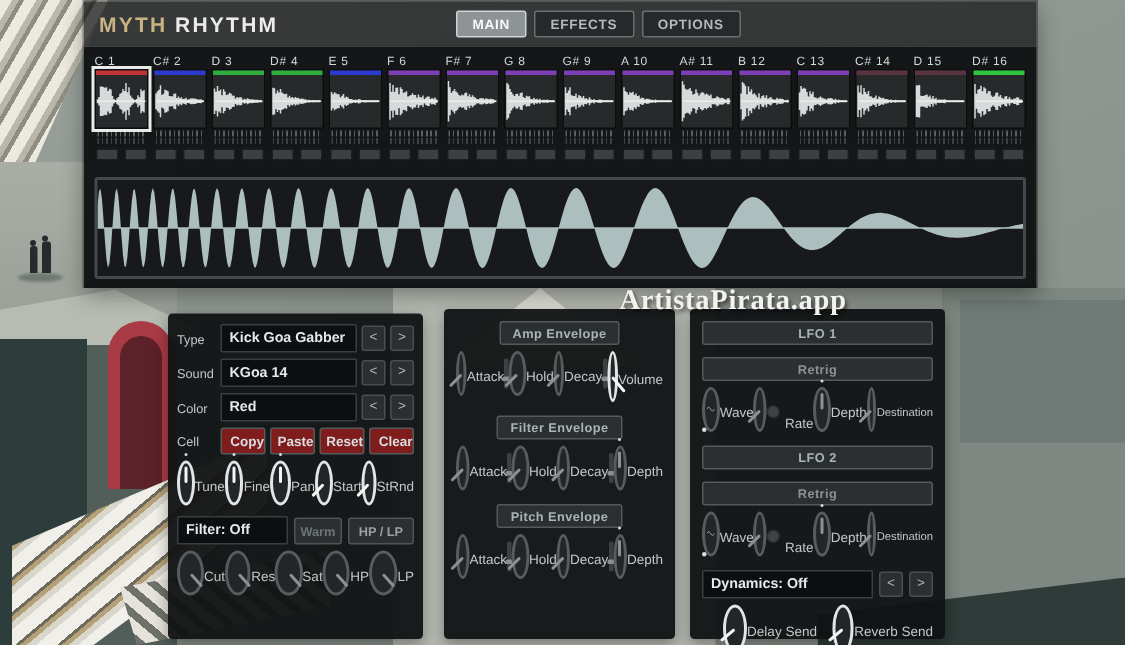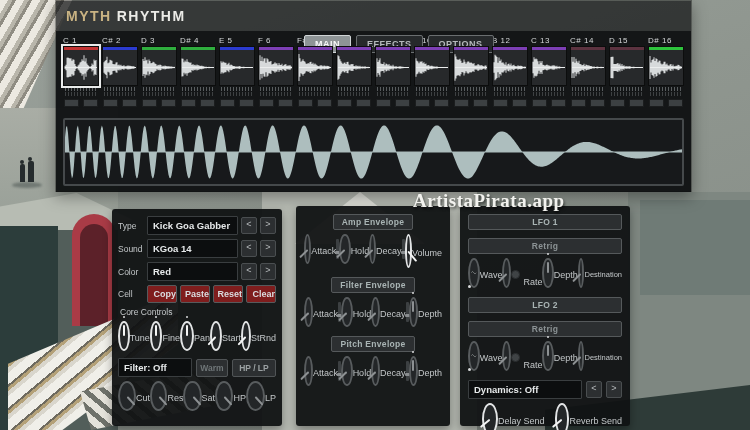--- a/index.html
+++ b/index.html
@@ -35,21 +35,21 @@
   .bg-gray-r{left:640px;top:200px;width:110px;height:95px;background:#6f7b76;}
   
   .window{position:absolute;left:55px;top:0;width:637px;height:192px;border:1px solid rgba(0,0,0,.4);
     box-sizing:border-box;box-shadow:0 5px 14px rgba(0,0,0,.35);}
   .topbar{height:30px;background:rgba(20,22,23,.74);display:flex;align-items:center;}
   .logo{margin-left:10px;font-weight:bold;font-size:14px;letter-spacing:1.5px;}
   .logo .myth{color:#c9b383;}
   .logo .rhythm{color:#ebebe7;margin-left:5px;}
   .tabs{position:absolute;left:248px;top:6px;display:flex;gap:5px;}
   .tab{background:#26292b;border:1px solid #6a6e70;color:#b5b9bb;font-weight:bold;font-size:9px;
-    letter-spacing:.5px;padding:3px 10px;border-radius:2px;cursor:default;font-family:inherit;margin-top:28px;}
+    letter-spacing:.5px;padding:3px 10px;border-radius:2px;cursor:default;font-family:inherit;}
   .tab.active{background:#8e9496;color:#f8f9f9;border-color:#d0d4d6;}
   .body-zone{height:161px;background:rgba(15,17,18,.96);}
   .cell-row{display:flex;justify-content:space-between;padding:5px 7px 0 7px;height:84px;box-sizing:border-box;}
   .cell{width:36px;display:flex;flex-direction:column;}
   .cell-label{font-size:8px;color:#d4d7d8;text-align:left;height:10px;letter-spacing:.5px;}
   .cell-thumb{position:relative;height:40px;background:#27292b;border:1px solid #0c0d0d;box-sizing:border-box;}
   .cell.selected .cell-thumb{outline:2px solid #e9ebeb;}
   .cell-colorbar{height:3px;width:100%;}
   .cell-thumb svg{position:absolute;left:0;top:3px;width:100%;height:35px;}
   .meter{height:4px;margin:1px 2px 0 2px;background:repeating-linear-gradient(90deg,#5a5e60 0 1px,transparent 1px 3px);}
@@ -433,21 +433,20 @@
       <div class="arrow-btn">&lt;</div>
       <div class="arrow-btn">&gt;</div>
     </div>
     <div class="prow">
       <div class="rlabel">Cell</div>
       <button class="act-btn">Copy</button>
       <button class="act-btn">Paste</button>
       <button class="act-btn">Reset</button>
       <button class="act-btn">Clear</button>
     </div>
-    <div class="sec-title">Core Controls</div>
     <div class="krow" id="core-knobs">
         <div class="knob-unit">
           <div class="knob bright topdot" style="height: 26px; width: 26px;">
             <div class="ptr" style="transform: rotate(0deg);"></div>
           </div>
           <div class="knob-label">Tune</div>
         </div>
         <div class="knob-unit">
           <div class="knob bright topdot" style="height: 26px; width: 26px;">
             <div class="ptr" style="transform: rotate(0deg);"></div>

